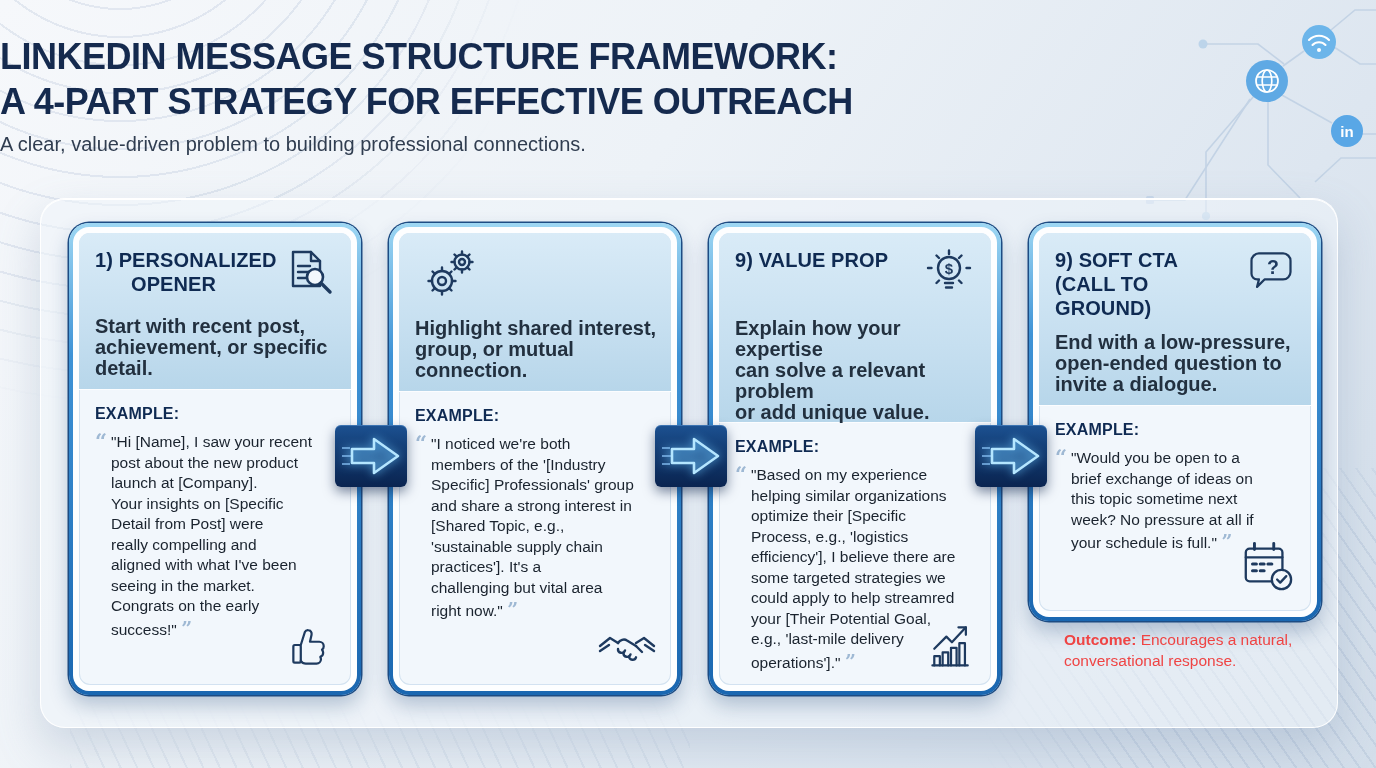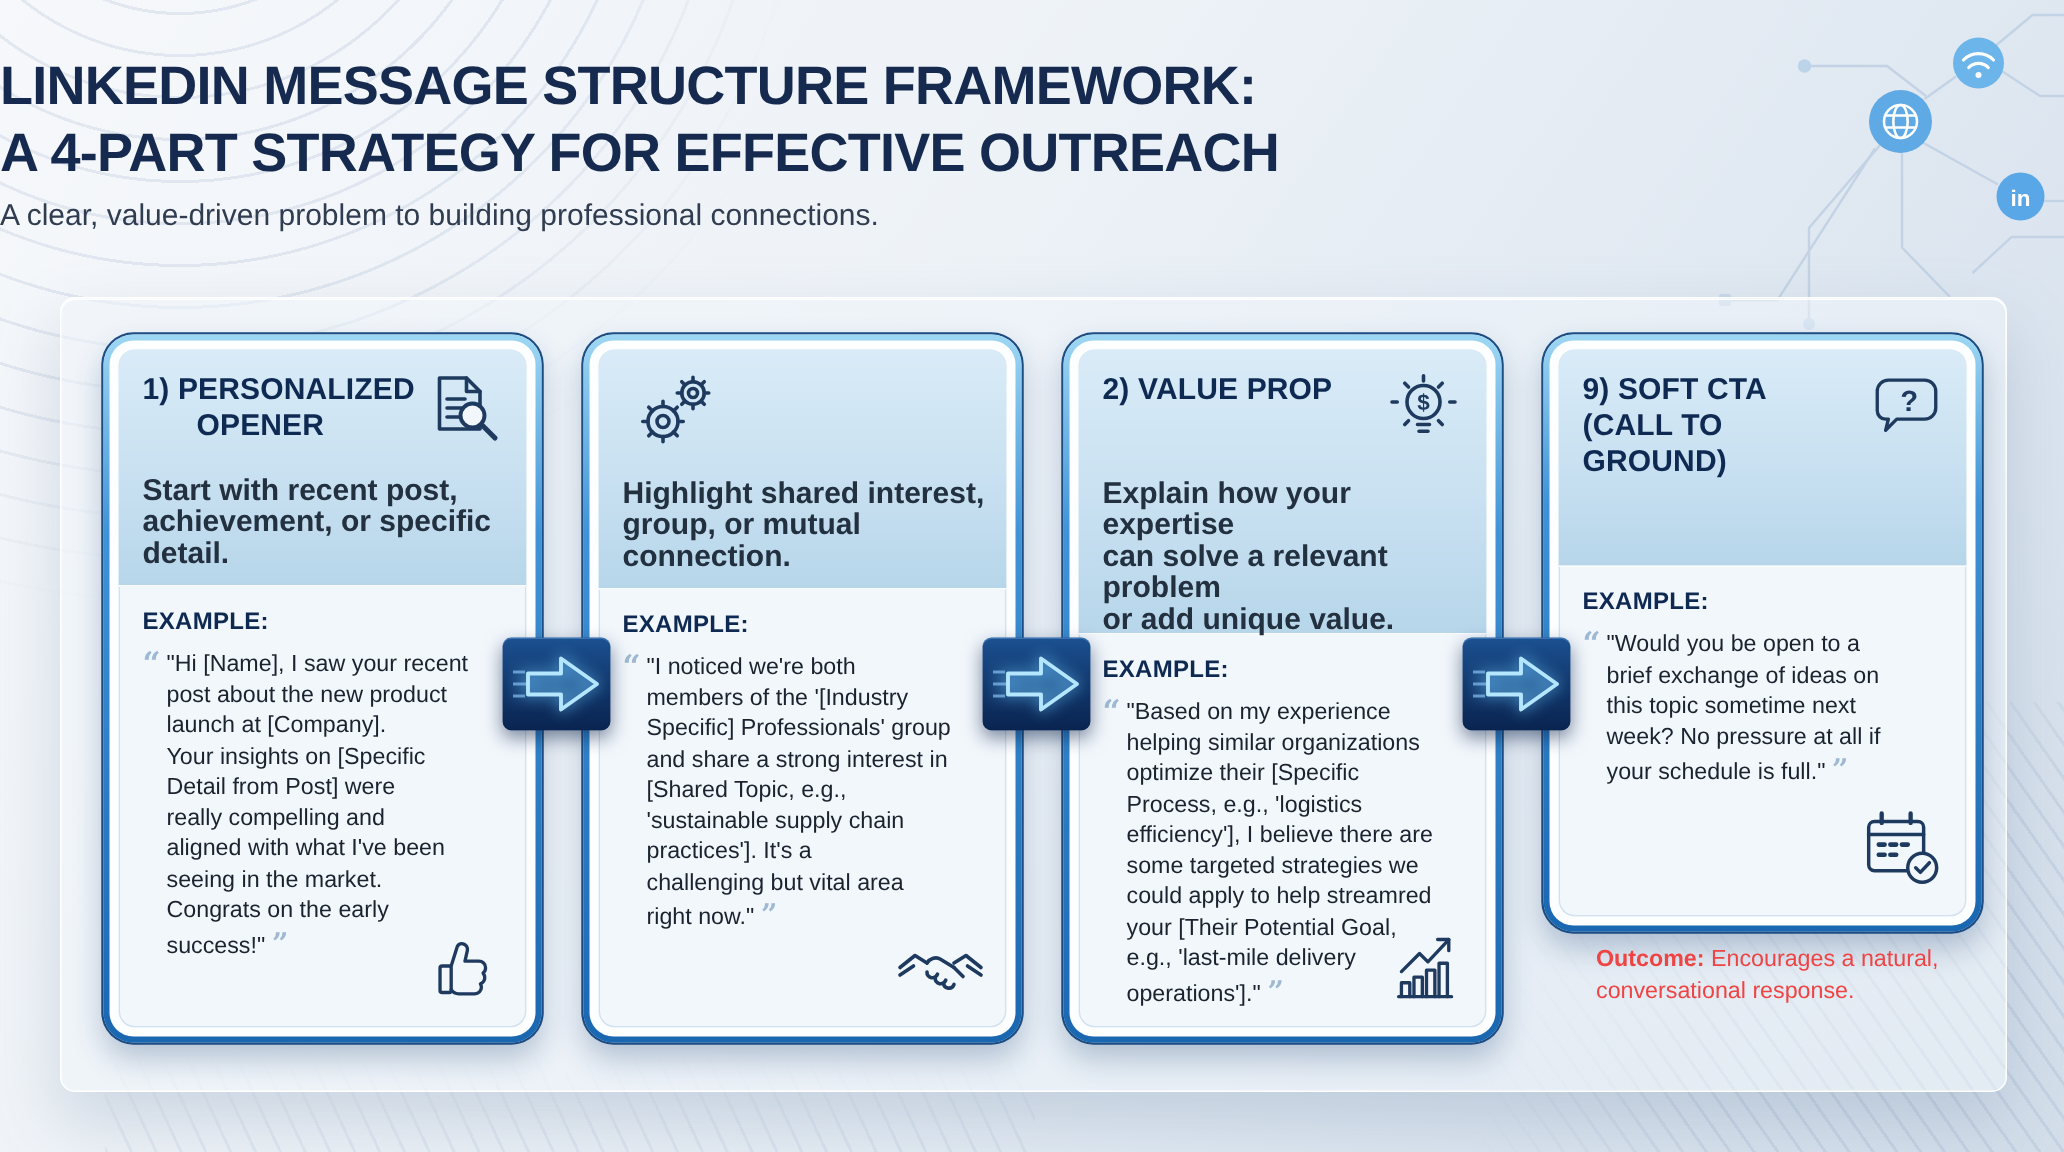--- a/index.html
+++ b/index.html
@@ -33,21 +33,21 @@
   
   .hdr{position:absolute;left:0;top:34px;width:100%;text-align:left;z-index:2;}
   .hdr .t{
     font-size:36px;line-height:45px;font-weight:800;letter-spacing:-.5px;
     color:#152a4e;text-transform:uppercase;
   }
   .hdr .s{margin-top:9px;font-size:20px;color:#303d50;}
   
   .panel{
     position:absolute;left:40px;top:198px;width:1296px;height:528px;z-index:1;
-    border-radius:10px;background:rgba(238,244,250,.55);
+    border-radius:25px;background:rgba(238,244,250,.55);
     border:1.5px solid rgba(255,255,255,.95);
     box-shadow:0 20px 45px rgba(110,135,170,.28), inset 0 1px 0 #fff;
   }
   
   .card{
     position:absolute;top:24px;width:284px;z-index:2;
     border-radius:20px;padding:4px;
     background:linear-gradient(180deg,#9ed7f3 0%,#3f93d6 28%,#1a67b1 100%);
     box-shadow:0 0 0 1.5px #1d4c83,0 10px 20px rgba(20,60,110,.28);
   }
@@ -269,21 +269,21 @@
       </div>
         </div>
     </div>
 
     <div class="card h1" style="left:668px;">
       <div class="card-white">
           <div class="card-in">
         <div class="card-head">
           <div class="trow">
             <div class="ctitle">
-              <span>2) VALUE PROP</span>
+              <span>9) VALUE PROP</span>
               <span class="l2"></span>
             </div>
             <span class="cicon">
               <svg width="56" height="56" viewBox="0 0 56 56">
                 <g class="ic" stroke-width="2.2">
                   <circle cx="28" cy="22" r="11"></circle>
                   <path d="M24,37 h8 M25,41.5 h6"></path>
                   <path d="M28,4.5 V8 M10.5,22 H7 M49,22 H45.5 M15.5,9.5 l2.5,2.5 M38,34.5 l2.5,2.5 M40.5,9.5 L38,12 M18,34.5 l-2.5,2.5"></path>
                 </g>
                 <text x="28" y="27.5" text-anchor="middle" font-family="Liberation Sans, sans-serif" font-size="15" font-weight="bold" fill="#1e3a5f">$</text>
@@ -338,20 +338,23 @@
             </div>
             <span class="cicon">
               <svg width="52" height="52" viewBox="0 0 56 56">
                 <g class="ic" stroke-width="2.3">
                   <path d="M18,8 H42 a8,8 0 0 1 8,8 V28 a8,8 0 0 1 -8,8 H22 l-8,8 2,-8 h-2 a6,6 0 0 1 -6,-6 V16 a8,8 0 0 1 8,-8 Z" transform="translate(-1,0)"></path>
                 </g>
                 <text x="30" y="30" text-anchor="middle" font-family="Liberation Sans, sans-serif" font-size="21" font-weight="bold" fill="#1e3a5f">?</text>
               </svg>
             </span>
           </div>
+          <div class="cdesc">End with a low-pressure,
+open-ended question to
+invite a dialogue.</div>
         </div>
         <div class="card-body">
           <div class="exlabel">EXAMPLE:</div>
           <div class="quote">
             <span class="oq">“</span>
             <div>
               <span class="extext">"Would you be open to a
 brief exchange of ideas on
 this topic sometime next
 week? No pressure at all if

